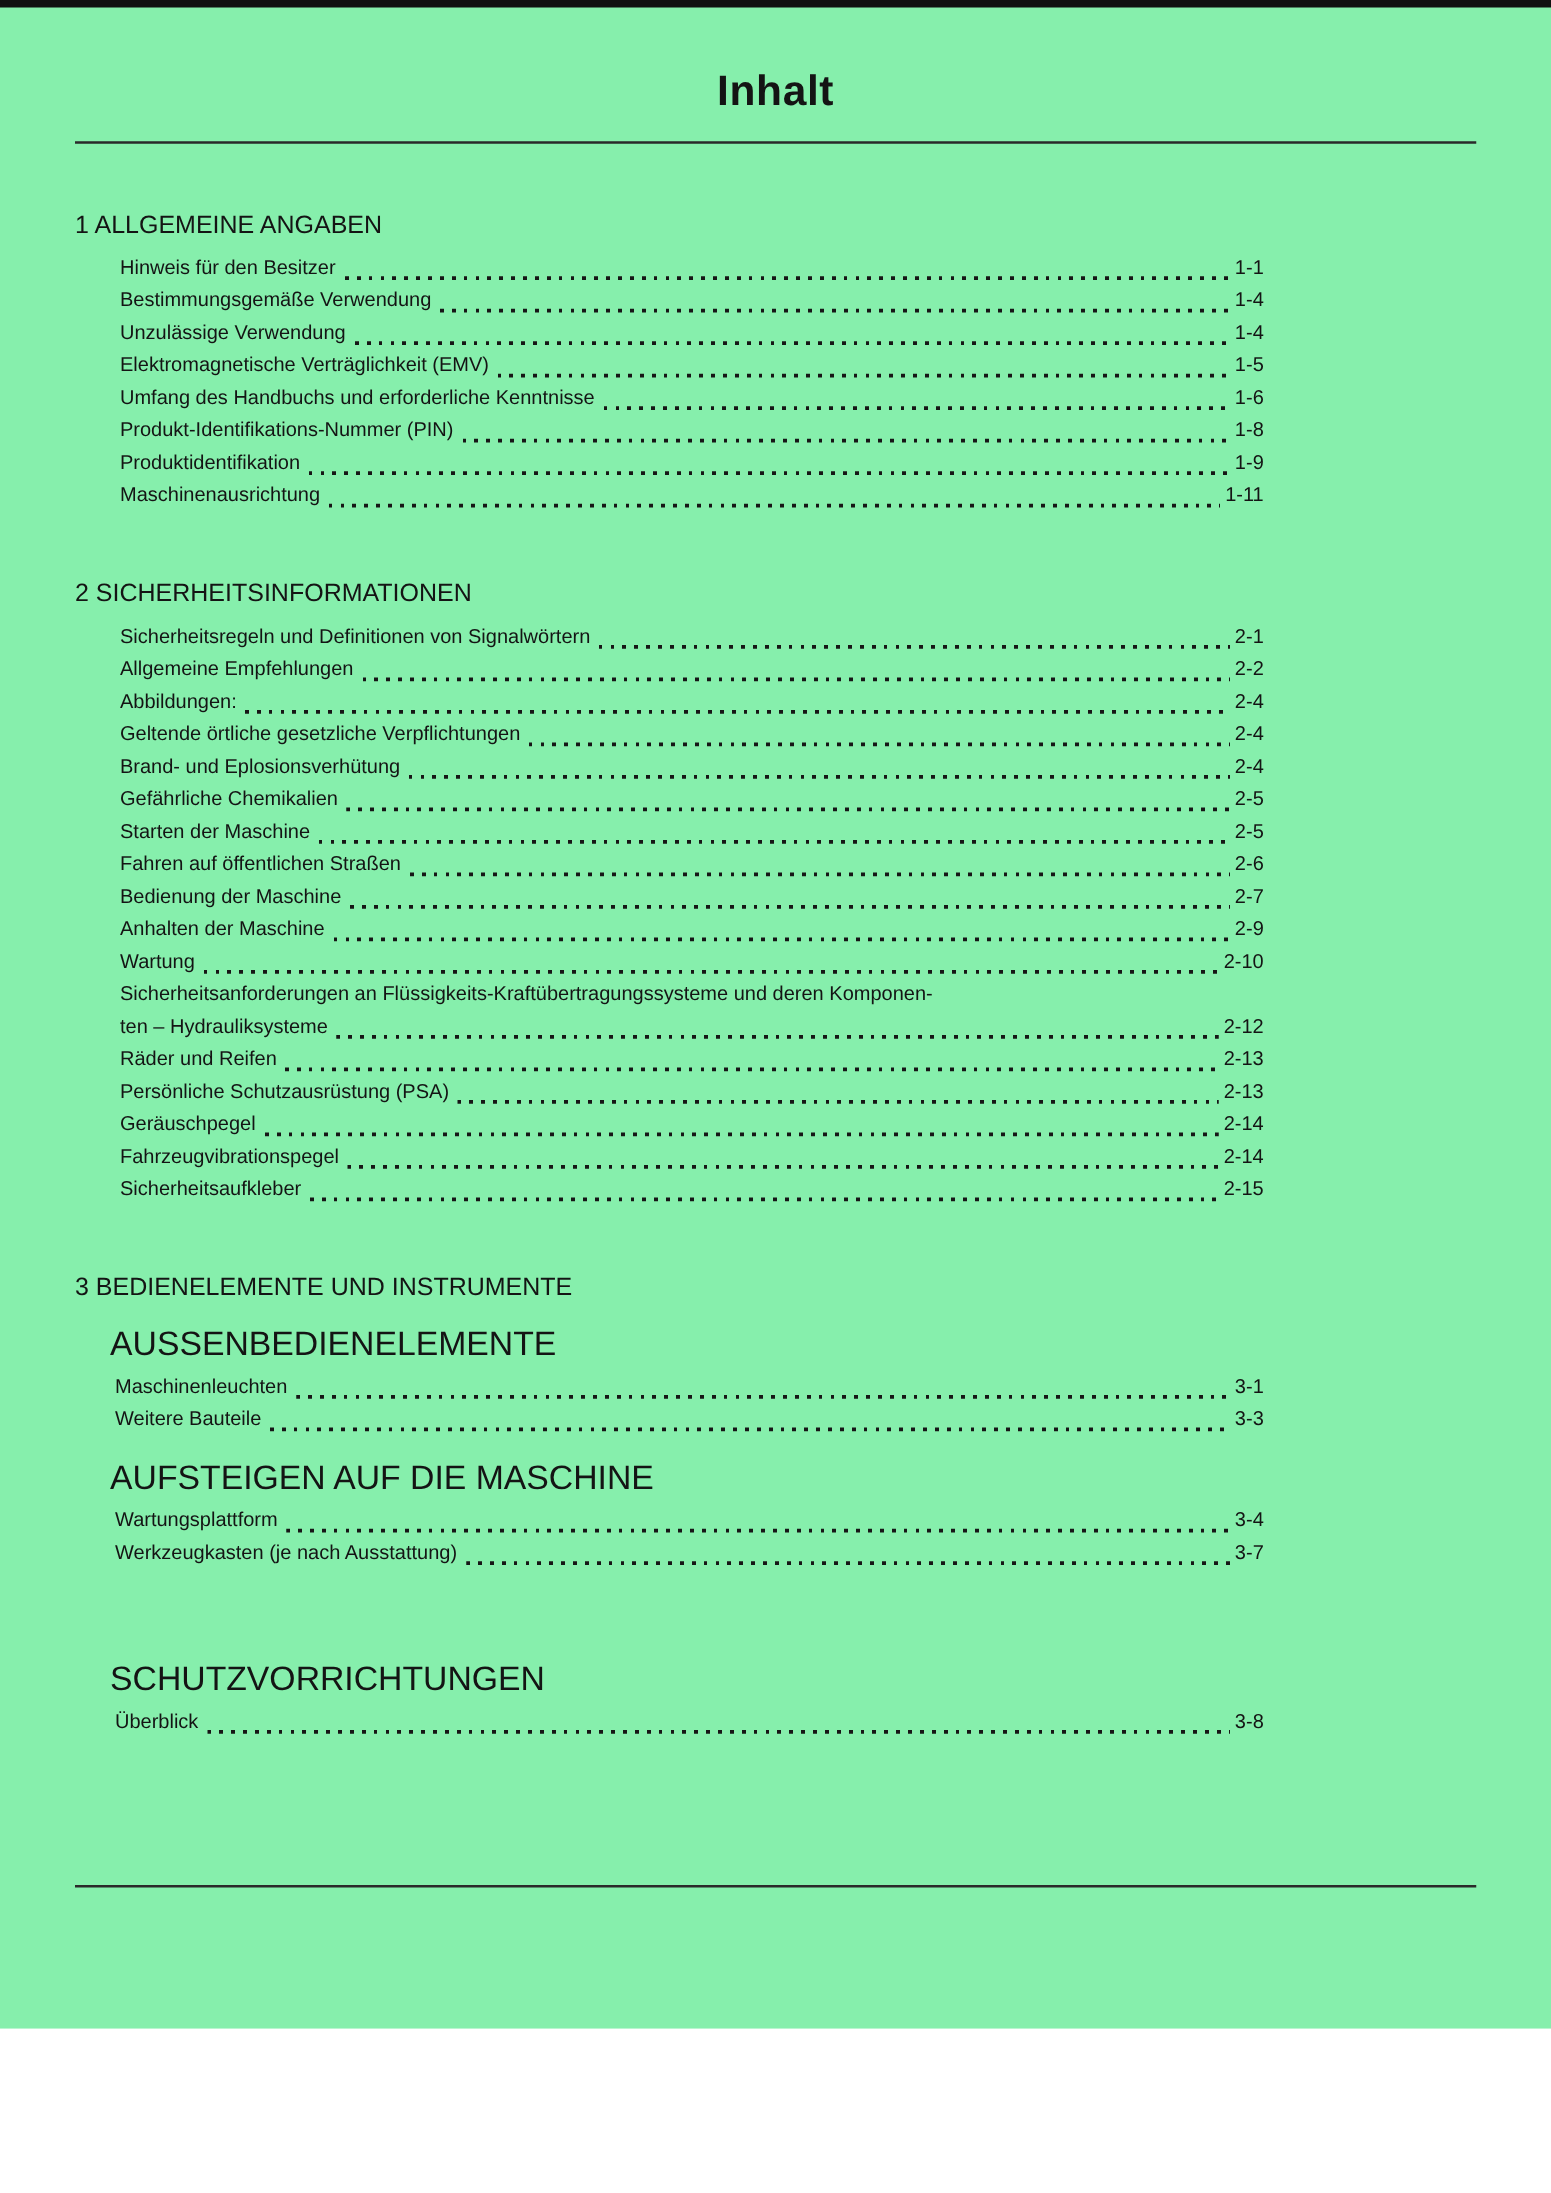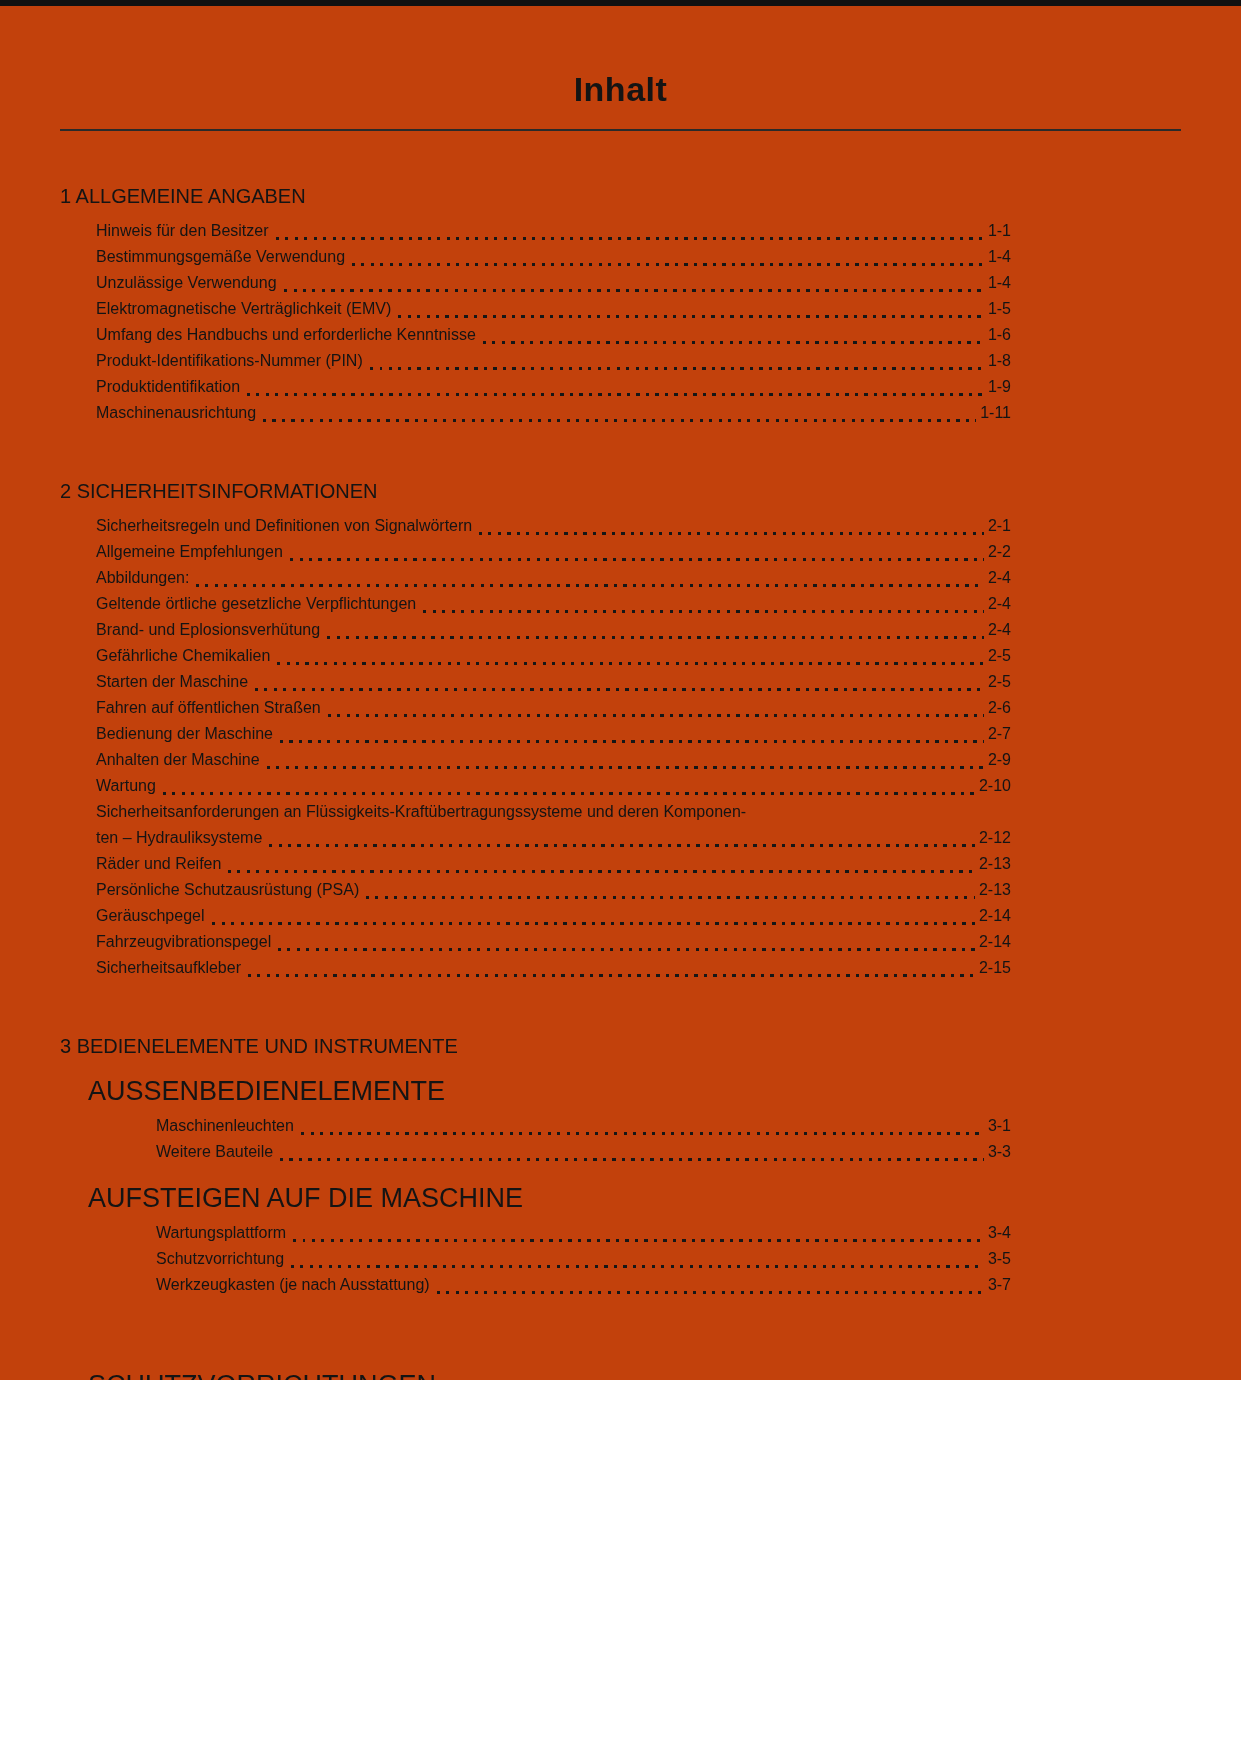--- a/index.html
+++ b/index.html
@@ -3,24 +3,24 @@
 <meta charset="utf-8">
 <style>
   html, body {
     margin: 0;
     padding: 0;
     background: #ffffff;
   }
   .page {
     position: relative;
     width: 1241px;
-    height: 1380px;
+    height: 1623px;
     box-sizing: border-box;
-    padding: 58px 60px 0 60px;
-    background: #c2410c;
+    padding: 42px 60px 0 60px;
+    background: #86efac;
     color: #141414;
     font-family: "Liberation Sans", "DejaVu Sans", sans-serif;
     overflow: hidden;
   }
   .scan-edge {
     position: absolute;
     top: 0; left: 0; right: 0;
     height: 6px;
     background: #111;
   }
@@ -58,21 +58,21 @@
   }
   .sub-heading.gap {
     margin-top: 72px;
   }
   .entry {
     margin-left: 36px;
     font-size: 16px;
     line-height: 26px;
   }
   .entry.sub {
-    margin-left: 96px;
+    margin-left: 32px;
   }
   .entry-line {
     white-space: nowrap;
   }
   .entry-row {
     display: flex;
     align-items: flex-end;
   }
   .entry-label {
     white-space: nowrap;
@@ -298,27 +298,20 @@
         <div class="sub-heading">AUFSTEIGEN AUF DIE MASCHINE</div>
         <div class="entry sub">
           <div class="entry-row">
             <span class="entry-label">Wartungsplattform</span>
             <span class="dots"></span>
             <span class="page-num">3-4</span>
           </div>
         </div>
         <div class="entry sub">
           <div class="entry-row">
-            <span class="entry-label">Schutzvorrichtung</span>
-            <span class="dots"></span>
-            <span class="page-num">3-5</span>
-          </div>
-        </div>
-        <div class="entry sub">
-          <div class="entry-row">
             <span class="entry-label">Werkzeugkasten (je nach Ausstattung)</span>
             <span class="dots"></span>
             <span class="page-num">3-7</span>
           </div>
         </div>
         <div class="sub-heading gap">SCHUTZVORRICHTUNGEN</div>
         <div class="entry sub">
           <div class="entry-row">
             <span class="entry-label">Überblick</span>
             <span class="dots"></span>

